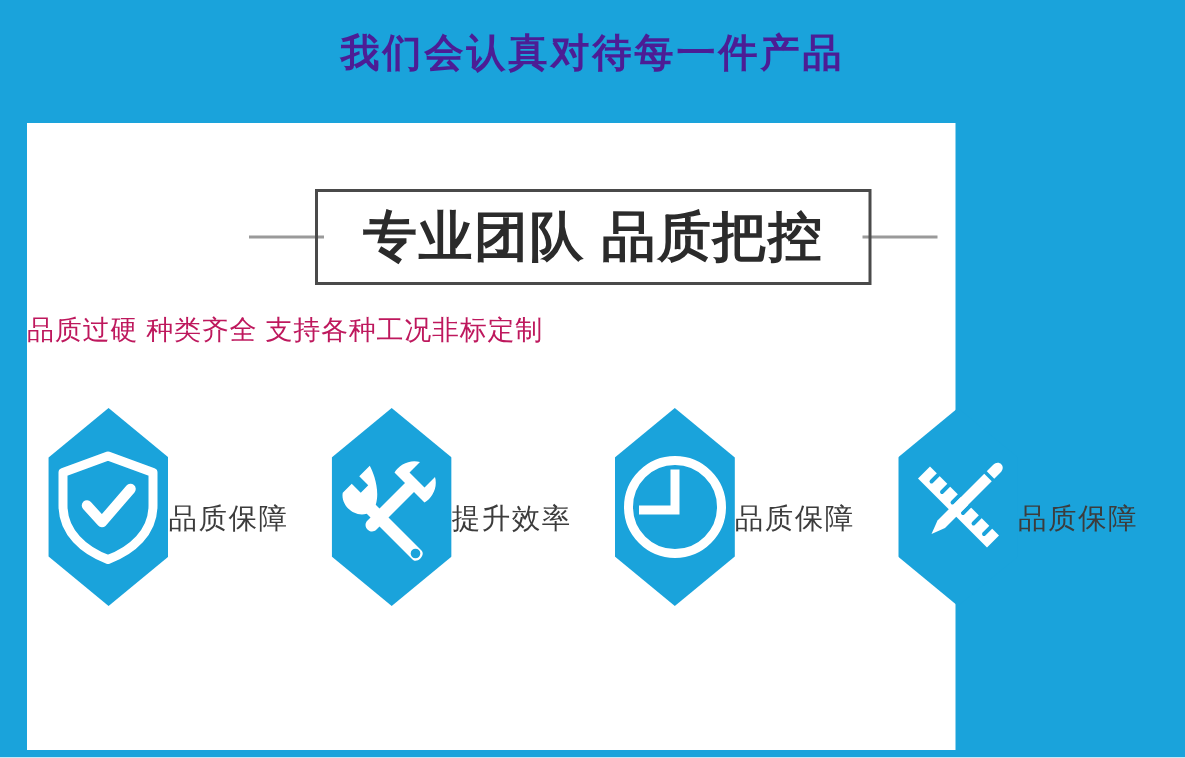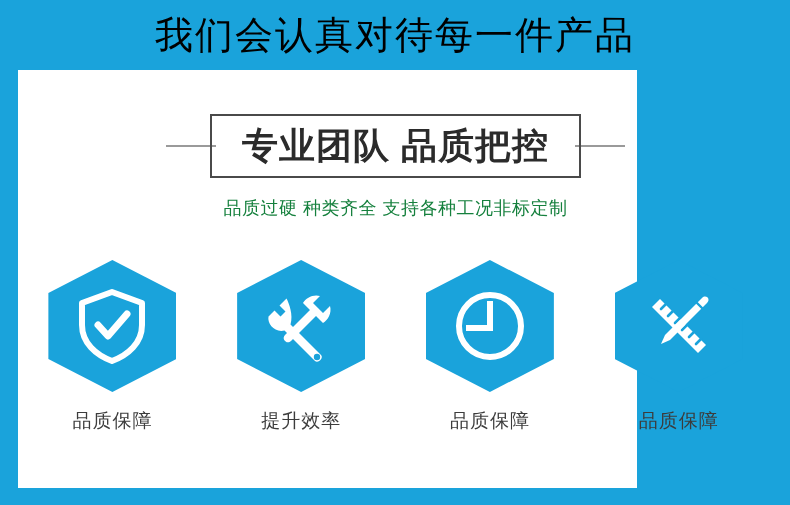--- a/index.html
+++ b/index.html
@@ -25,33 +25,33 @@
     position: absolute;
     left: 0;
     top: 0;
     width: 790px;
     height: 70px;
     display: flex;
     align-items: center;
     justify-content: center;
   }
   #header-title {
-    color: #000000;
-    font-size: 38px;
+    color: #4c1d95;
+    font-size: 26px;
     line-height: 1;
     letter-spacing: 2px;
-    font-weight: 400;
+    font-weight: 700;
     white-space: nowrap;
   }
 
   
   #content-panel {
     position: absolute;
     left: 18px;
-    top: 70px;
+    top: 82px;
     width: 619px;
     height: 418px;
     background: #ffffff;
     box-sizing: border-box;
     padding-left: 40px;
   }
 
   
   #title-block {
     position: absolute;
@@ -90,41 +90,40 @@
     letter-spacing: 1px;
     white-space: nowrap;
   }
 
   
   #subtitle {
     position: absolute;
     left: 0;
     top: 126px;
     width: 755px;
-    text-align: center;
-    color: #15803d;
+    color: #be185d;
     font-size: 18px;
     letter-spacing: 0.5px;
     white-space: nowrap;
   }
 
   
   #feature-row {
     position: absolute;
     left: 0;
     top: 190px;
     width: 755px;
     display: flex;
     justify-content: space-around;
     align-items: flex-start;
   }
   .feature-item {
     width: 160px;
     display: flex;
-    flex-direction: column;
+    flex-direction: row;
     align-items: center;
   }
   .hexagon {
     width: 128px;
     height: 132px;
     background: #1aa3db;
     -webkit-clip-path: polygon(50% 0%, 100% 25%, 100% 75%, 50% 100%, 0% 75%, 0% 25%);
     clip-path: polygon(50% 0%, 100% 25%, 100% 75%, 50% 100%, 0% 75%, 0% 25%);
     display: flex;
     align-items: center;

